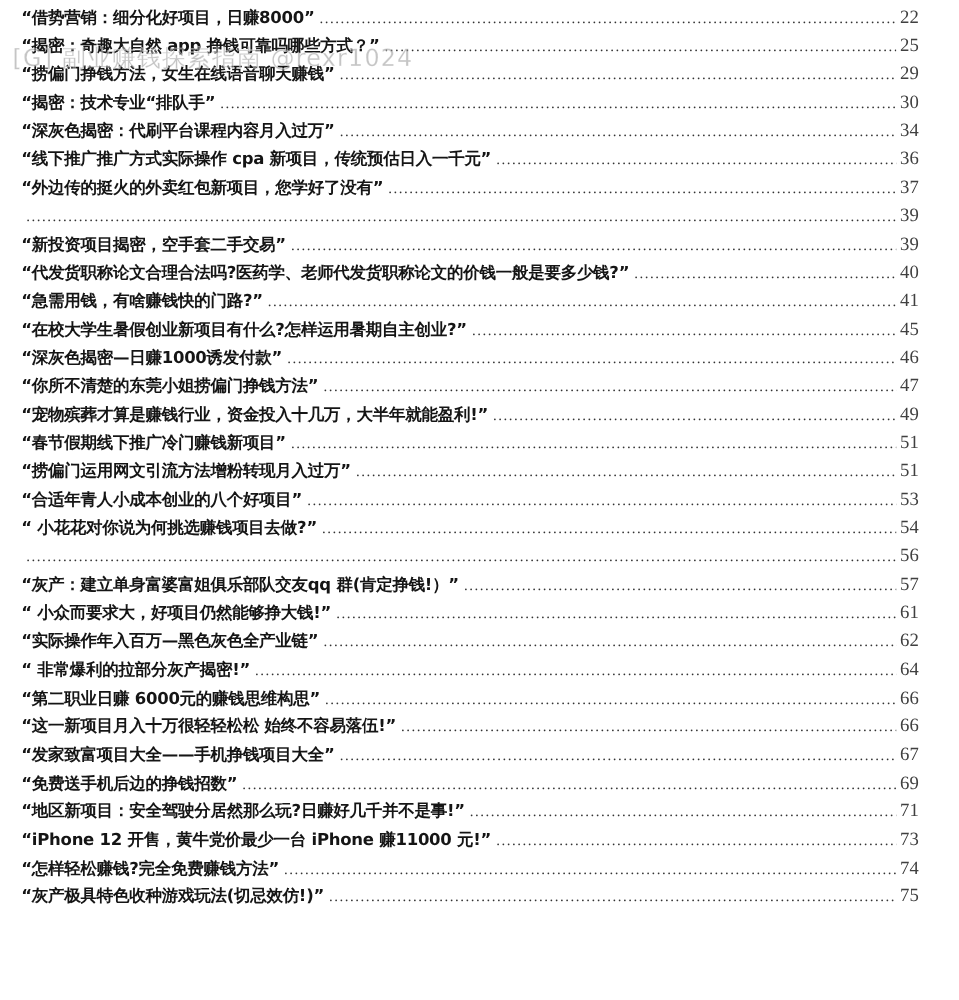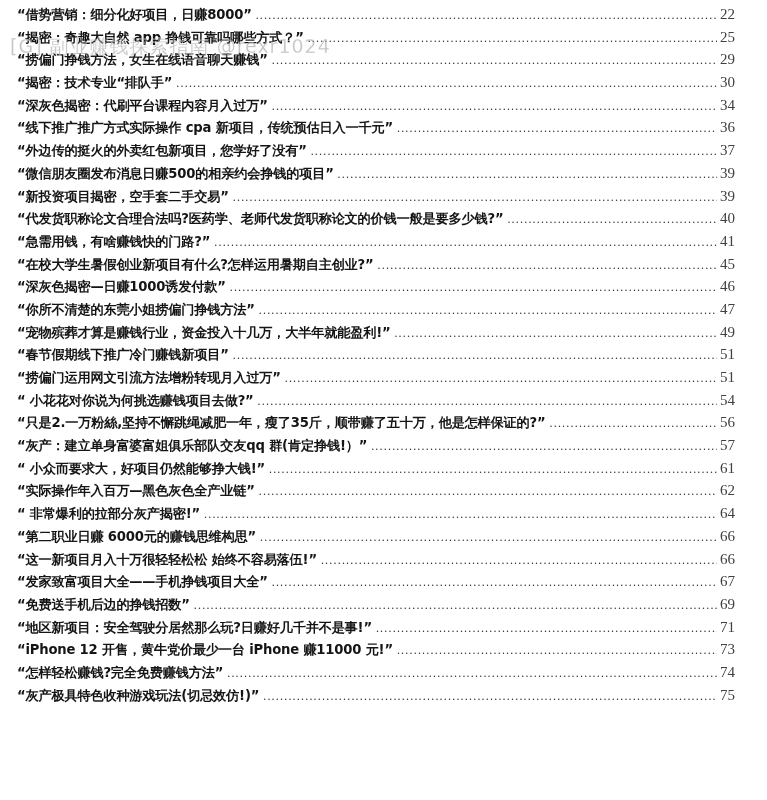--- a/index.html
+++ b/index.html
@@ -106,21 +106,20 @@
     <span class="toc-title">“线下推广推广方式实际操作 cpa 新项目，传统预估日入一千元”</span>
     <span class="toc-leader"></span>
     <span class="toc-page">36</span>
   </div>
     <div class="toc-row">
     <span class="toc-title">“外边传的挺火的外卖红包新项目，您学好了没有”</span>
     <span class="toc-leader"></span>
     <span class="toc-page">37</span>
   </div>
     <div class="toc-row">
-    <span class="toc-title">“微信朋友圈发布消息日赚500的相亲约会挣钱的项目”</span>
     <span class="toc-leader"></span>
     <span class="toc-page">39</span>
   </div>
     <div class="toc-row">
     <span class="toc-title">“新投资项目揭密，空手套二手交易”</span>
     <span class="toc-leader"></span>
     <span class="toc-page">39</span>
   </div>
     <div class="toc-row">
     <span class="toc-title">“代发货职称论文合理合法吗?医药学、老师代发货职称论文的价钱一般是要多少钱?”</span>
@@ -156,26 +155,30 @@
     <span class="toc-title">“春节假期线下推广冷门赚钱新项目”</span>
     <span class="toc-leader"></span>
     <span class="toc-page">51</span>
   </div>
     <div class="toc-row">
     <span class="toc-title">“捞偏门运用网文引流方法增粉转现月入过万”</span>
     <span class="toc-leader"></span>
     <span class="toc-page">51</span>
   </div>
     <div class="toc-row">
+    <span class="toc-title">“合适年青人小成本创业的八个好项目”</span>
+    <span class="toc-leader"></span>
+    <span class="toc-page">53</span>
+  </div>
+    <div class="toc-row">
     <span class="toc-title">“ 小花花对你说为何挑选赚钱项目去做?”</span>
     <span class="toc-leader"></span>
     <span class="toc-page">54</span>
   </div>
     <div class="toc-row">
-    <span class="toc-title">“只是2.一万粉絲,坚持不懈跳绳减肥一年，瘦了35斤，顺带赚了五十万，他是怎样保证的?”</span>
     <span class="toc-leader"></span>
     <span class="toc-page">56</span>
   </div>
     <div class="toc-row">
     <span class="toc-title">“灰产：建立单身富婆富姐俱乐部队交友qq 群(肯定挣钱!）”</span>
     <span class="toc-leader"></span>
     <span class="toc-page">57</span>
   </div>
     <div class="toc-row">
     <span class="toc-title">“ 小众而要求大，好项目仍然能够挣大钱!”</span>

